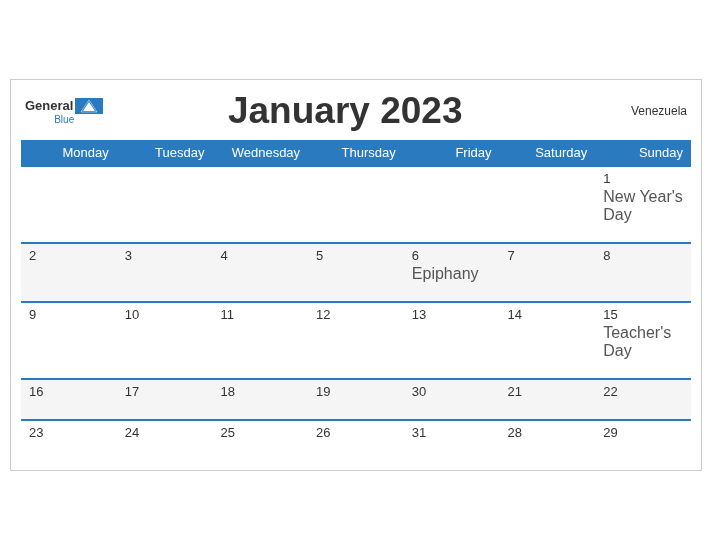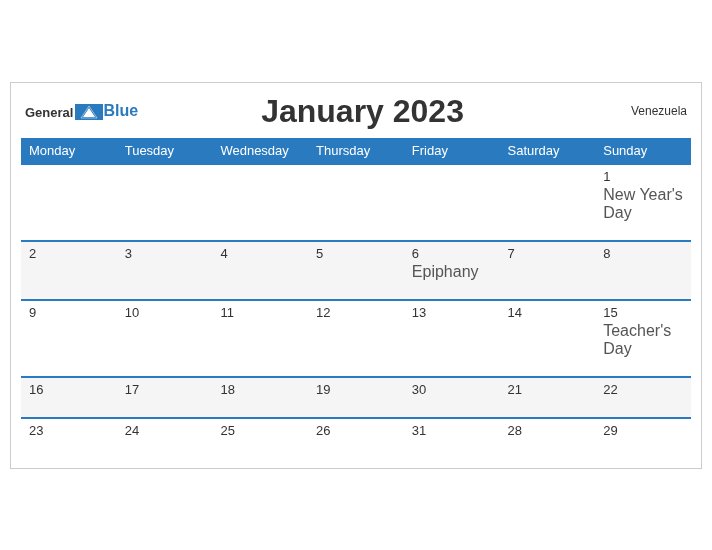--- a/index.html
+++ b/index.html
@@ -20,44 +20,44 @@
     }
     .calendar-header {
       display: flex;
       align-items: center;
       justify-content: space-between;
       margin-bottom: 8px;
       padding: 0 4px;
     }
     .logo-container {
       display: flex;
-      flex-direction: row;
-      align-items: flex-end;
+      flex-direction: column;
+      align-items: center;
     }
     .logo-general {
       font-size: 13px;
       font-weight: bold;
       color: #333;
     }
     .logo-blue {
-      font-size: 16px;
-      font-weight: bold;
+      font-size: 10px;
+      font-weight: normal;
       color: #2a7abf;
     }
     .logo-flag {
       width: 28px;
       height: 16px;
       margin-left: 2px;
     }
     .logo-row {
       display: flex;
       align-items: center;
     }
     .calendar-title {
-      font-size: 32px;
+      font-size: 37px;
       font-weight: bold;
       color: #333;
       text-align: center;
       flex: 1;
     }
     .calendar-country {
       font-size: 12px;
       color: #333;
       text-align: right;
       min-width: 100px;
@@ -67,21 +67,21 @@
       border-collapse: collapse;
     }
     .calendar-grid thead tr {
       background: #2a7abf;
     }
     .calendar-grid thead th {
       color: #fff;
       font-size: 13px;
       font-weight: normal;
       padding: 5px 8px;
-      text-align: left;
+      text-align: right;
       border: none;
     }
     .calendar-grid tbody tr {
       border-top: 2px solid #2a7abf;
     }
     .calendar-grid tbody td {
       padding: 4px 8px 18px 8px;
       vertical-align: top;
       font-size: 13px;
       color: #333;

